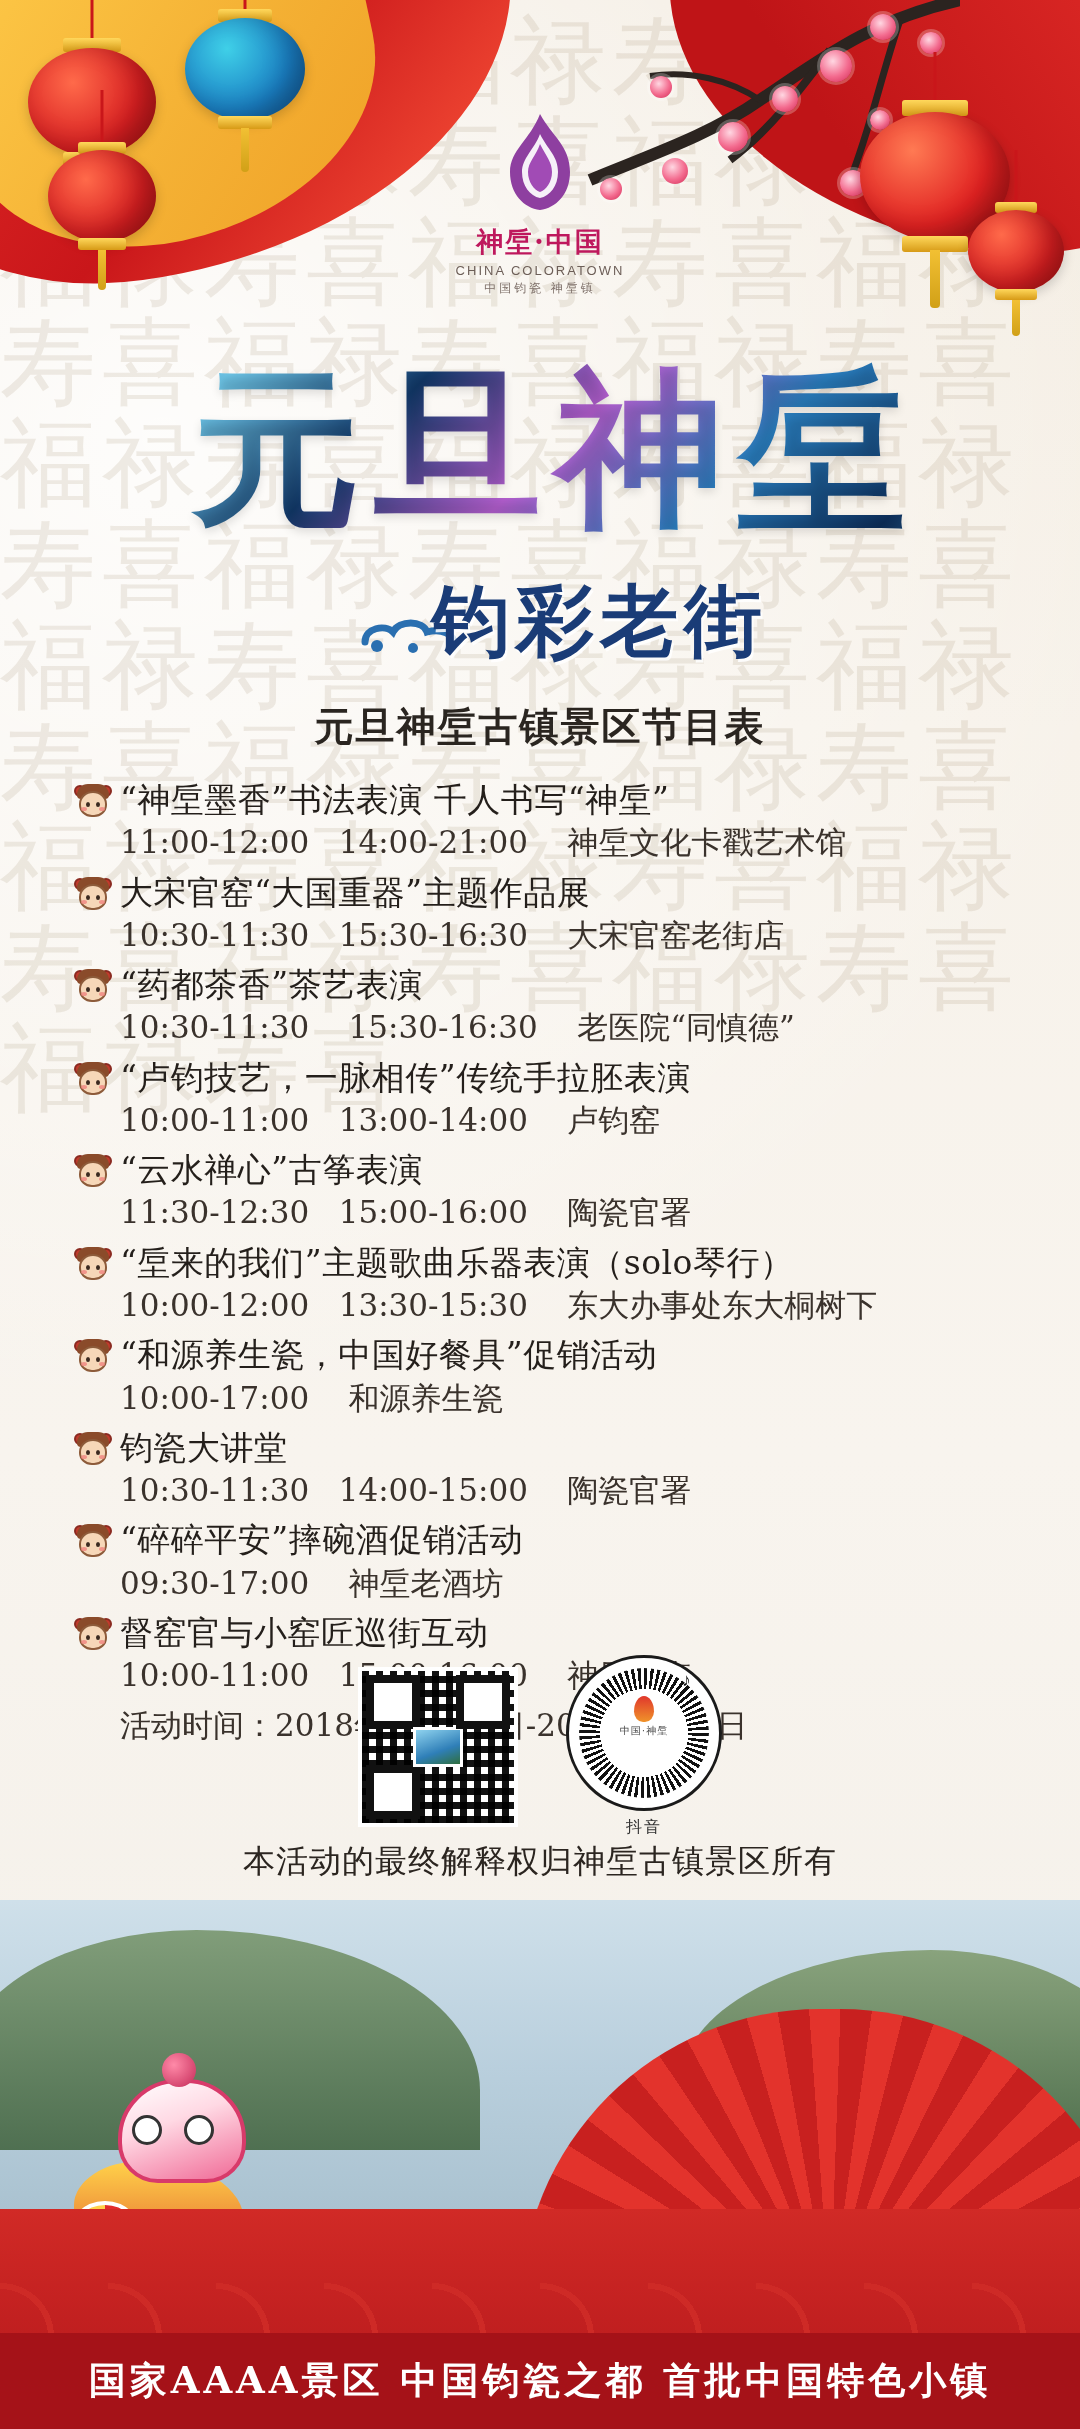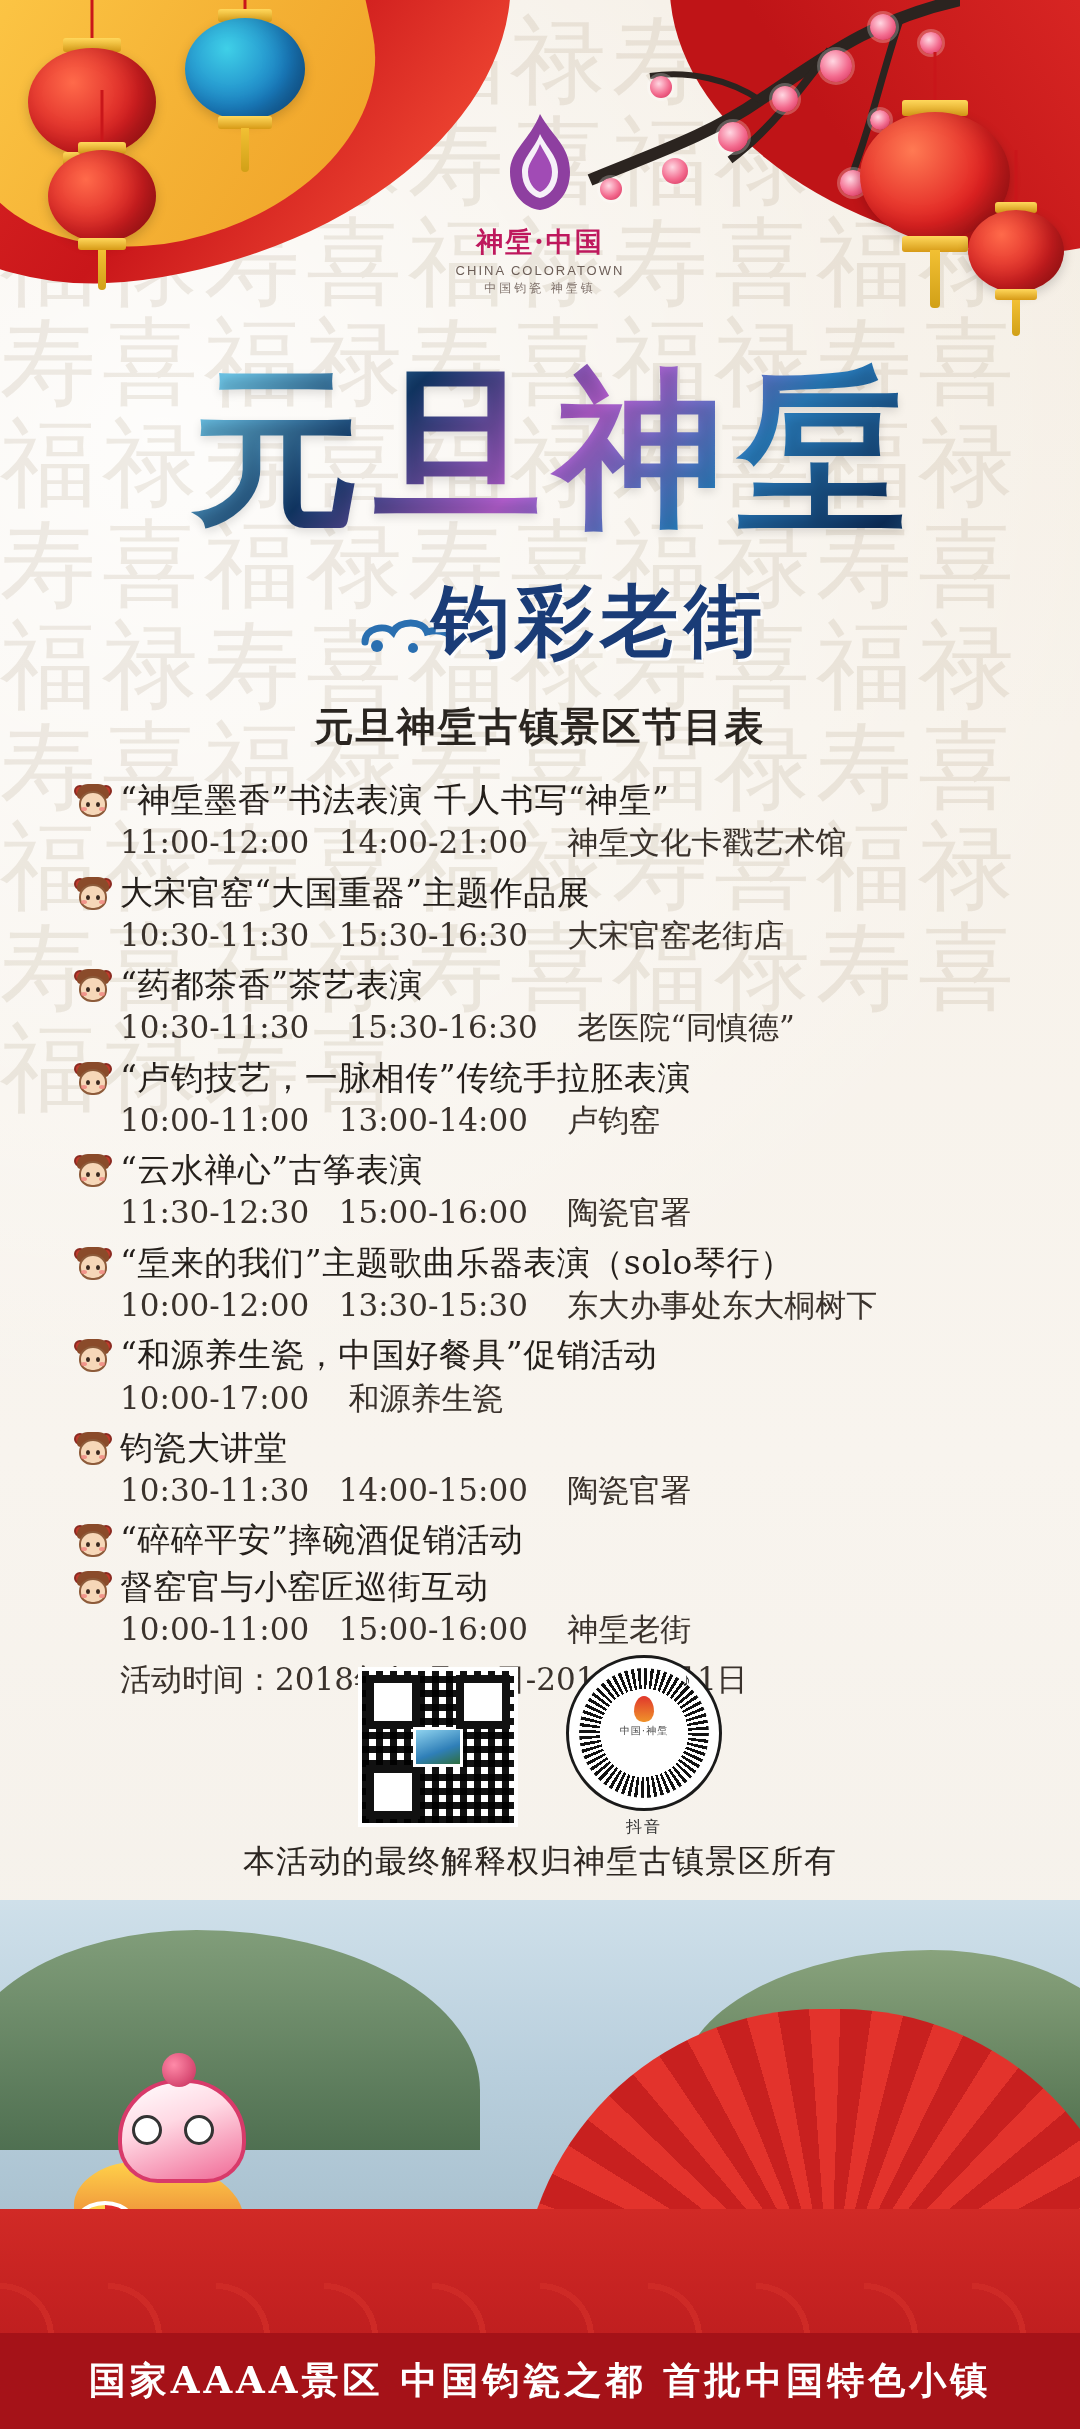--- a/index.html
+++ b/index.html
@@ -682,20 +682,21 @@
             <div class="bun-r"></div>
             <div class="hair"></div>
             <div class="face"></div>
           <div class="eye-l"></div>
             <div class="eye-r"></div>
             <div class="cheek-l"></div>
             <div class="cheek-r"></div>
         </div>
         <div class="item-name">“碎碎平安”摔碗酒促销活动</div>
       </div>
+      <div class="item-detail">09:30-17:00    神垕老酒坊</div>
     </div>
 
     <div class="item">
       <div class="item-head">
         <div class="doll">
           <div class="bun-l"></div>
             <div class="bun-r"></div>
             <div class="hair"></div>
             <div class="face"></div>
           <div class="eye-l"></div>

